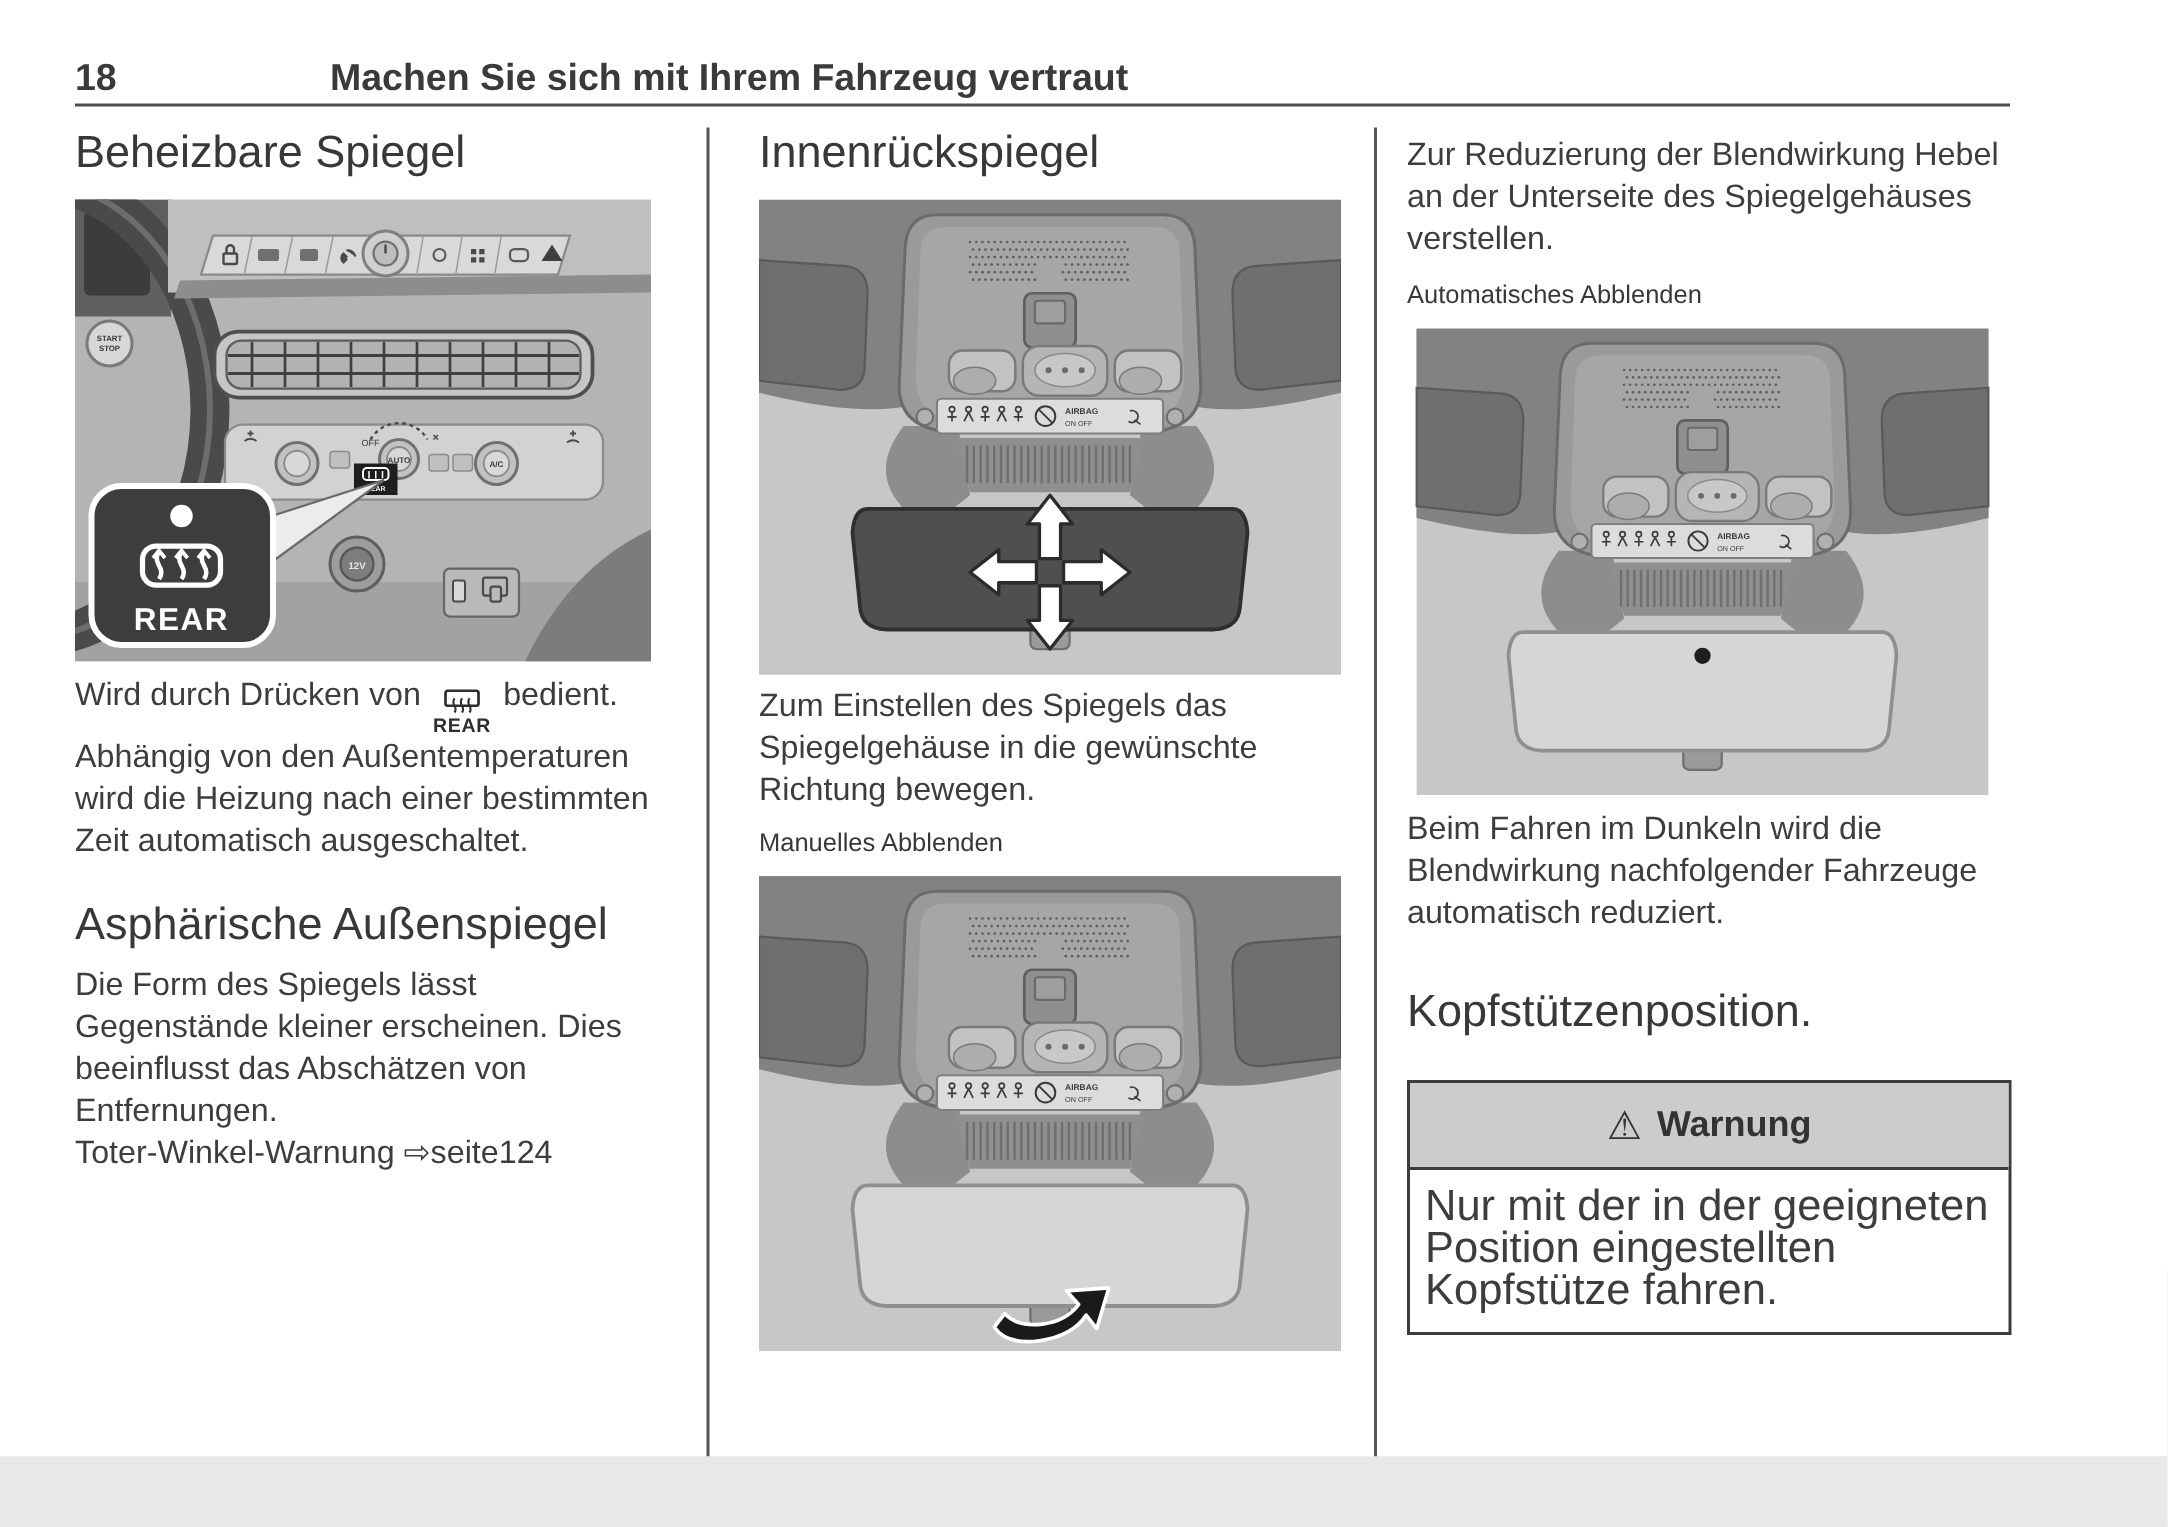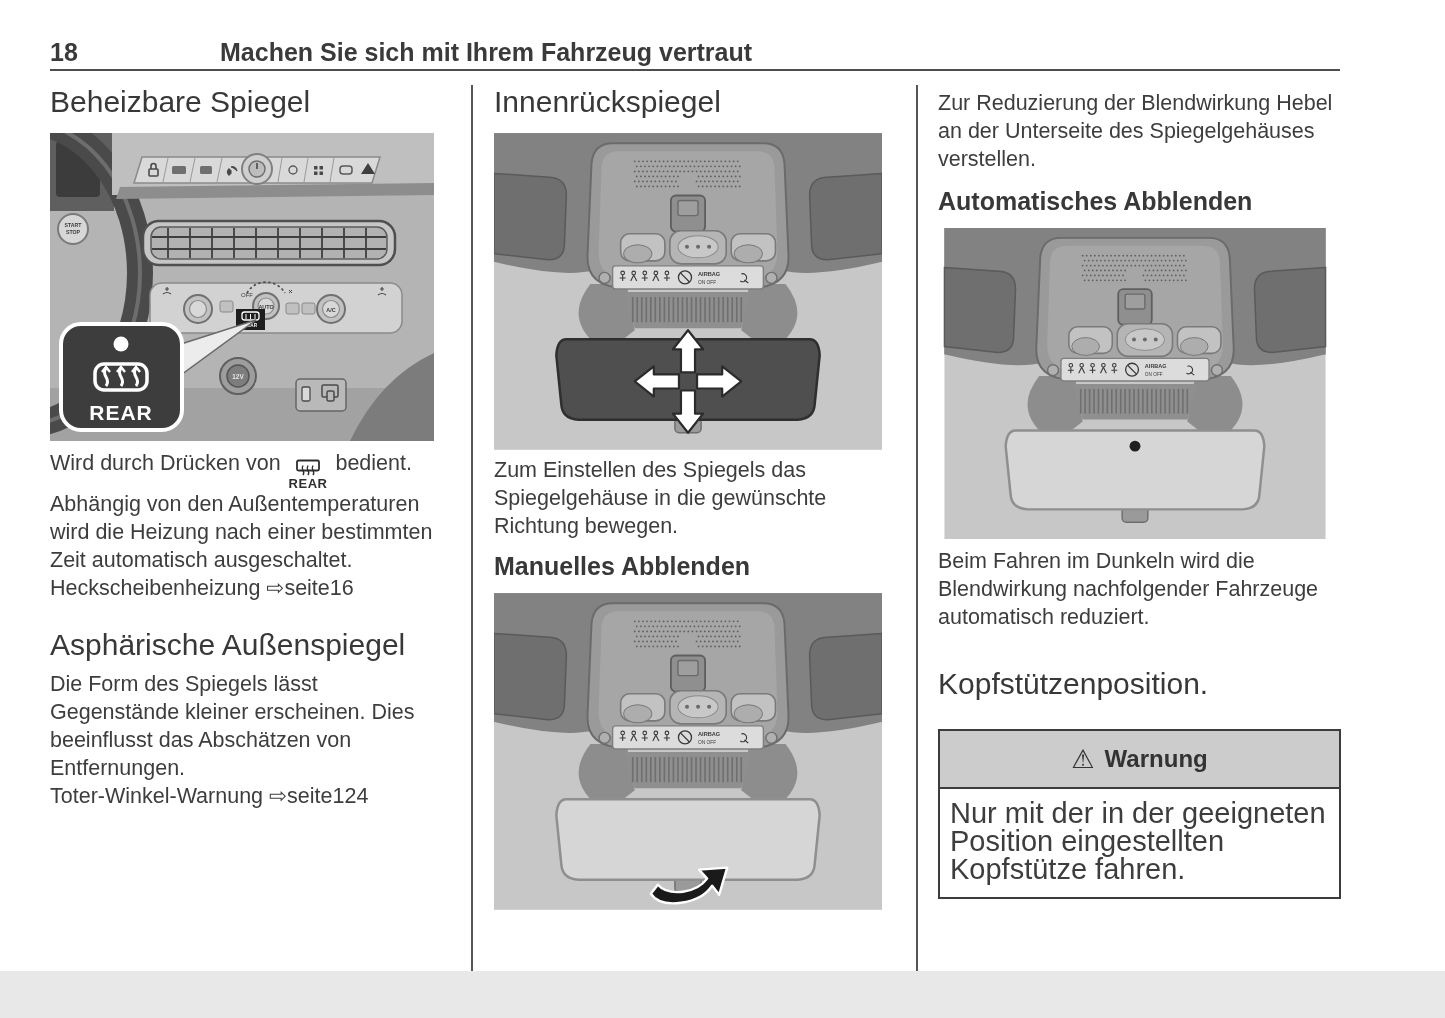--- a/index.html
+++ b/index.html
@@ -10,24 +10,24 @@
   }
   
   .header { position:absolute; left:50px; right:105px; top:0; height:71px; border-bottom:2px solid #4d4d4d; }
   .page-number { position:absolute; left:0; top:38px; font-size:25px; font-weight:bold; color:#3a3a3a; }
   .header-title { position:absolute; left:131px; top:38px; font-size:25px; font-weight:bold; color:#3a3a3a;margin-left:39px; }
   
   .vdiv { position:absolute; top:85px; height:890px; width:2px; background:#555; }
   #vdiv1 { left:471px; } #vdiv2 { left:916px; }
   .col { position:absolute; top:85px; }
   #col1 { left:50px;  width:398px; }
-  #col2 { left:494px; width:404px; }
+  #col2 { left:506px; width:404px; }
   #col3 { left:938px; width:403px; }
   h2.sect { font-size:30px; font-weight:normal; color:#383838; letter-spacing:0; }
-  h3.sub  { font-size:25px; font-weight:bold; color:#383838; }
+  h3.sub  { font-size:17px; font-weight:normal; color:#383838; }
   h1.big  { font-size:35px; font-weight:bold; color:#383838; }
   p.body  { font-size:21.5px; line-height:28px; color:#3d3d3d; }
   .link-line { font-size:21.5px; line-height:28px; color:#3d3d3d; }
   .arrow-glyph { font-size:21.5px; }
   figure { display:block; }
   figure svg { display:block; }
   
   .inline-rear { display:inline-flex; flex-direction:column; align-items:center; vertical-align:-6px; line-height:1; margin:0 2px; }
   .inline-rear svg { display:block; }
   .inline-rear .cap { font-size:13px; font-weight:bold; letter-spacing:0.5px; color:#2e2e2e; margin-top:1px; }
@@ -201,21 +201,20 @@
           <rect x="2" y="1.5" width="22" height="10" rx="1.5" fill="none" stroke="#2e2e2e" stroke-width="1.8"></rect>
           <g stroke="#2e2e2e" stroke-width="1.4" fill="none">
             <path d="M8,16 q1.5,-2 0,-4.5 q-1.5,-2.5 0,-5"></path>
             <path d="M13,16 q1.5,-2 0,-4.5 q-1.5,-2.5 0,-5"></path>
             <path d="M18,16 q1.5,-2 0,-4.5 q-1.5,-2.5 0,-5"></path>
           </g>
         </svg>
         <span class="cap">REAR</span>
       </span>
       <span>bedient. Abhängig von den Außentemperaturen wird die Heizung nach einer bestimmten Zeit automatisch ausgeschaltet.</span>
-      <span class="link-line" style="display:block"><span>Heckscheibenheizung</span> <span class="arrow-glyph">⇨</span><span>seite16</span></span>
     </p>
 
     <h2 class="sect mt26">Asphärische Außenspiegel</h2>
     <p class="body mt8">
       <span>Die Form des Spiegels lässt Gegenstände kleiner erscheinen. Dies beeinflusst das Abschätzen von Entfernungen.</span>
       <span class="link-line" style="display:block"><span>Toter-Winkel-Warnung</span> <span class="arrow-glyph">⇨</span><span>seite124</span></span>
     </p>
   </div>
 
   <div class="col" id="col2">

